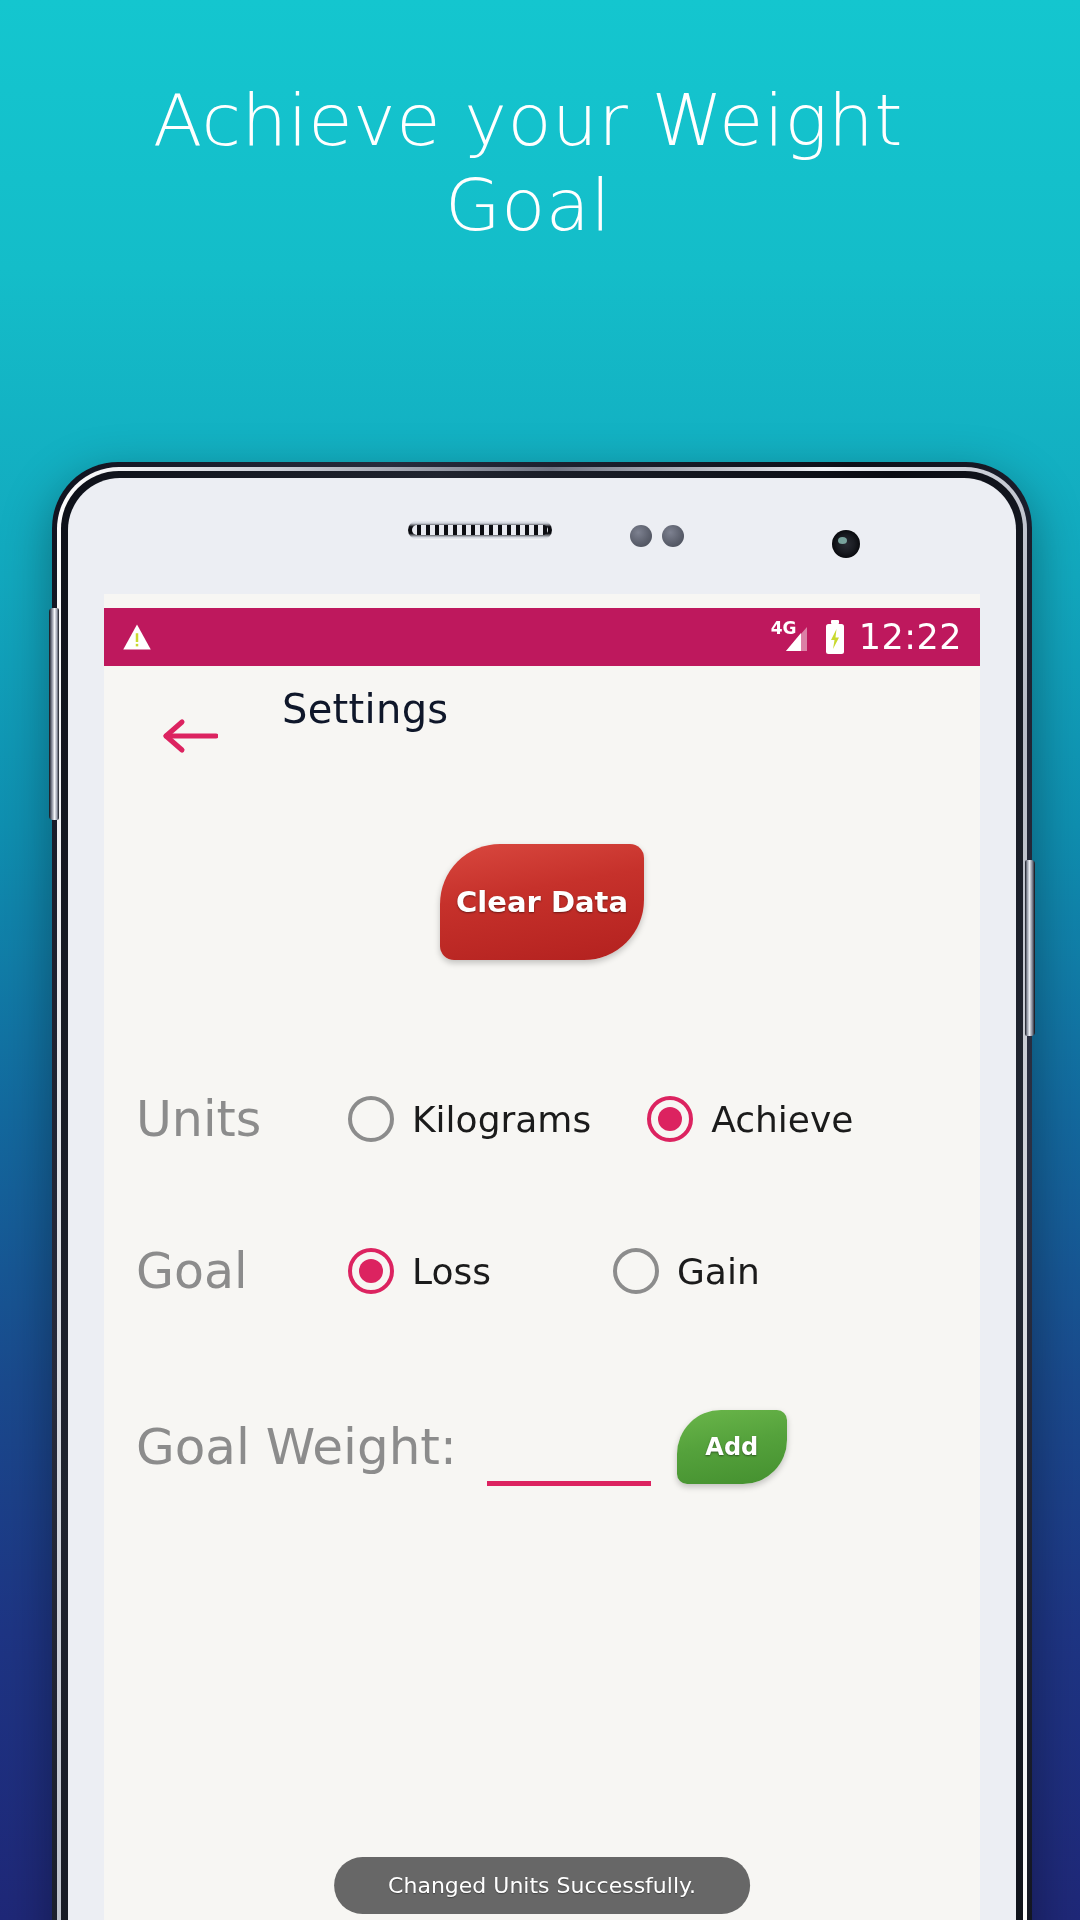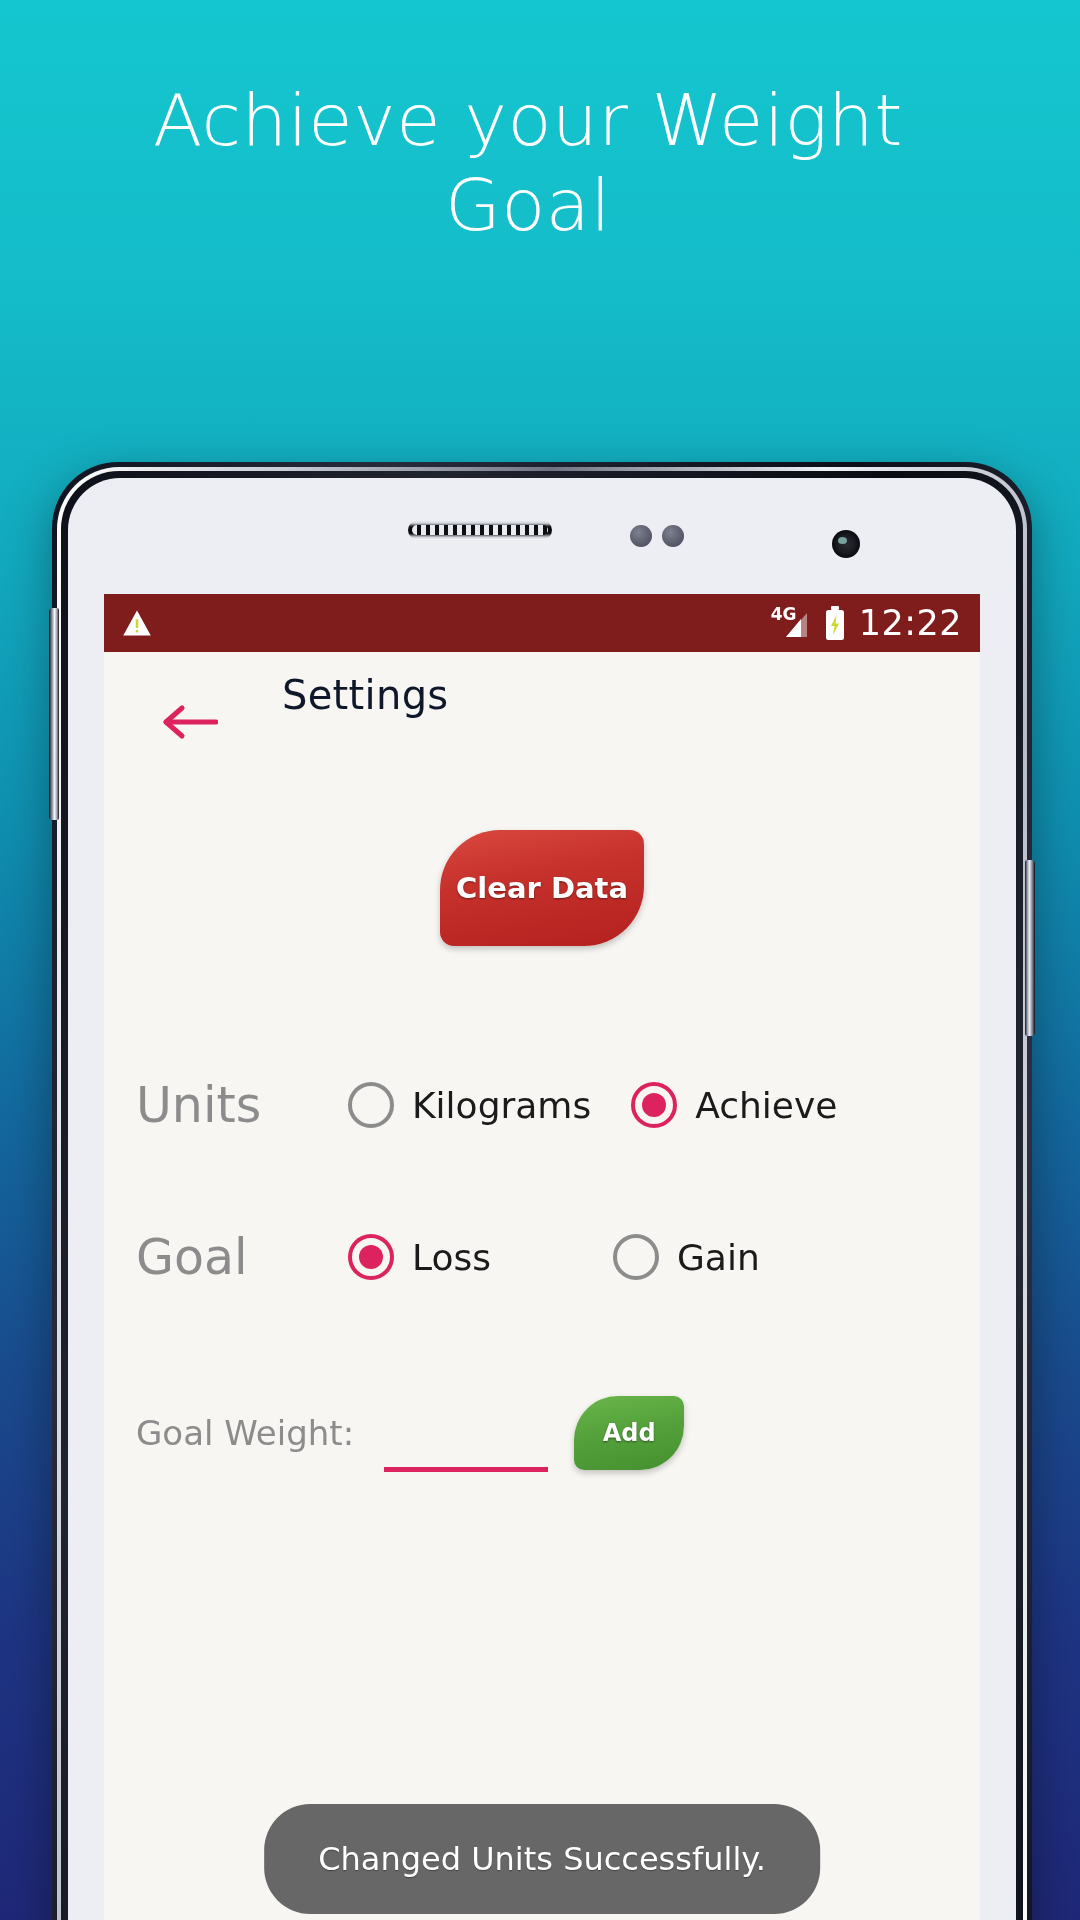--- a/index.html
+++ b/index.html
@@ -133,24 +133,25 @@
   
   .screen {
     position:absolute; left:36px; right:36px; top:116px; bottom:0;
     background:#f7f6f3;
     overflow:hidden;
   }
 
   
   .statusbar {
     height:58px;
-    background:#7f1d1d;
+    background:#be185d;
     display:flex; align-items:center;
     padding:17px 18px;
     color:#ffffff;
+    margin-top:14px;
   }
   .sb-left { flex:1; display:flex; align-items:center; }
   .sb-right { display:flex; align-items:center; gap:12px; }
   .warn-icon { width:30px; height:28px; display:block; }
   .sig { position:relative; width:40px; height:32px; display:block; }
   .sig-4g {
     position:absolute; left:0; top:-1px;
     font-size:17px; font-weight:700; line-height:1;
     font-family:"DejaVu Sans", sans-serif;
   }
@@ -248,21 +249,21 @@
 
   
   .gw-row {
     display:flex; align-items:center;
     padding-left:32px; margin-top:66px;
     height:110px;
   }
   .gw-label {
     color:#8c8c8c;
     font-family:"DejaVu Sans", sans-serif;
-    font-size:34px;
+    font-size:50px;
     white-space:nowrap;
   }
   .gw-field {
     width:164px; margin:0 26px 0 30px;
     align-self:flex-end; margin-bottom:16px;
   }
   .gw-input {
     width:100%;
     border:none; outline:none;
     background:transparent;
@@ -274,22 +275,22 @@
   }
 
   
   .toast {
     position:absolute;
     left:50%; transform:translateX(-50%);
     bottom:68px;
     background:rgba(94,94,94,.94);
     color:#ffffff;
     font-family:"DejaVu Sans", sans-serif;
-    font-size:32px;
-    padding:36px 54px;
+    font-size:22px;
+    padding:16px 54px;
     border-radius:46px;
     white-space:nowrap;
     text-shadow:0 1px 1px rgba(0,0,0,.35);
   }
 </style>
 </head>
 <body>
 
 <div id="promo">
 
@@ -349,21 +350,21 @@
         </div>
 
         <div class="clear-wrap">
           <button class="leaf leaf-clear">Clear Data</button>
         </div>
 
         <div class="rows">
 
           <div class="row">
             <div class="row-label">Units</div>
-            <div class="radio-item" style="margin-right:40px;">
+            <div class="radio-item" style="margin-right:56px;">
               <span class="radio"></span>
               <span class="radio-label">Kilograms</span>
             </div>
             <div class="radio-item">
               <span class="radio on"></span>
               <span class="radio-label">Achieve</span>
             </div>
           </div>
 
           <div class="row spaced">

